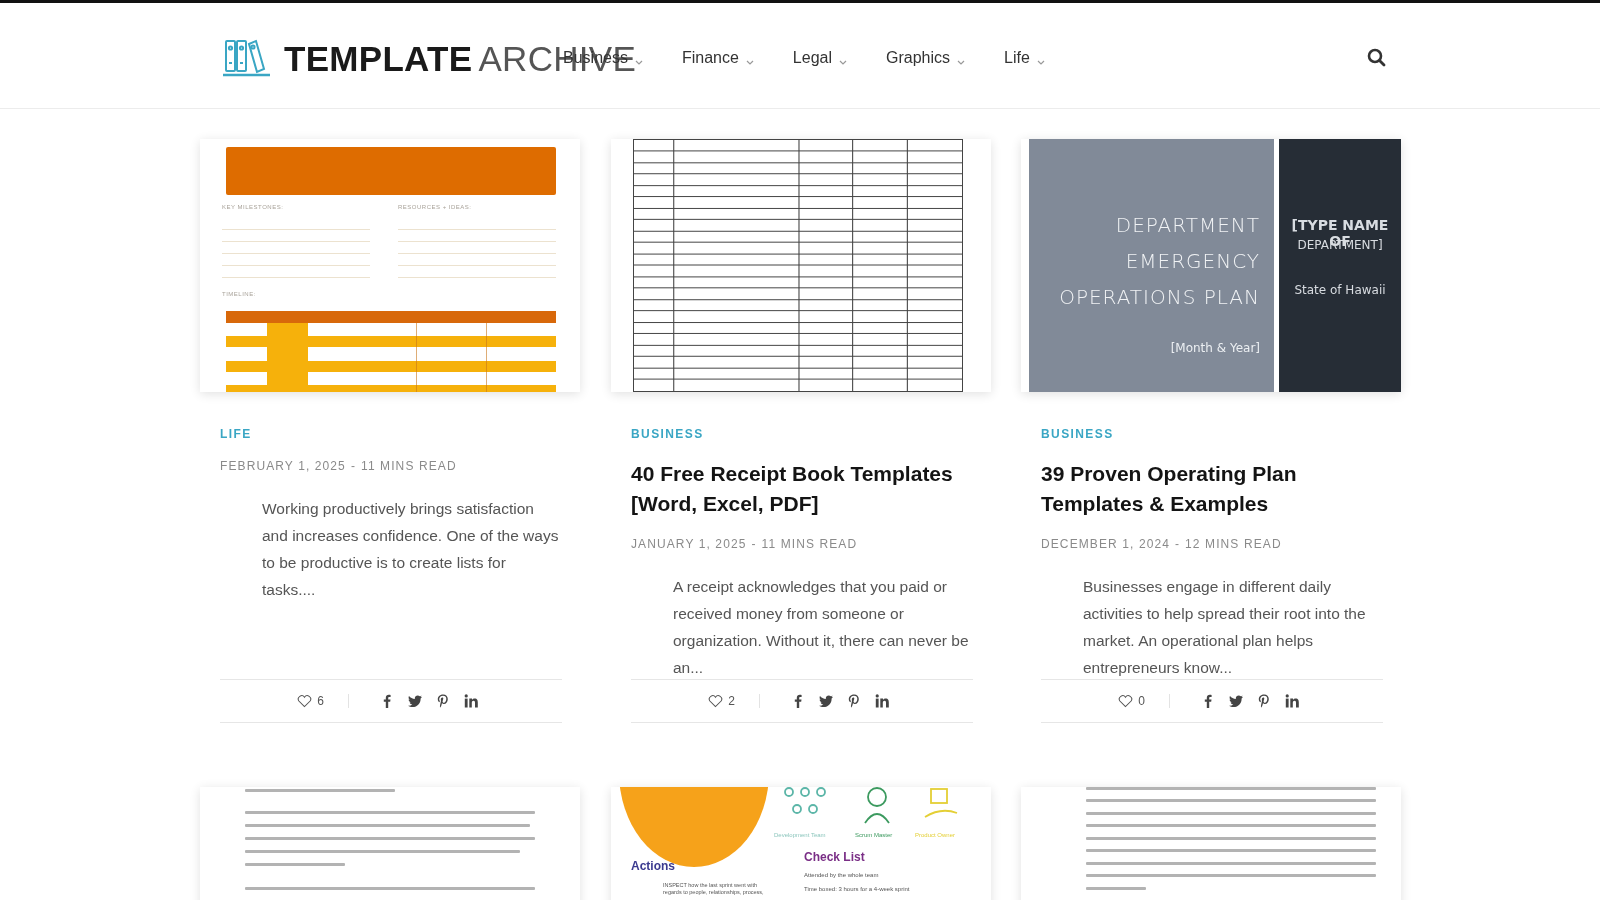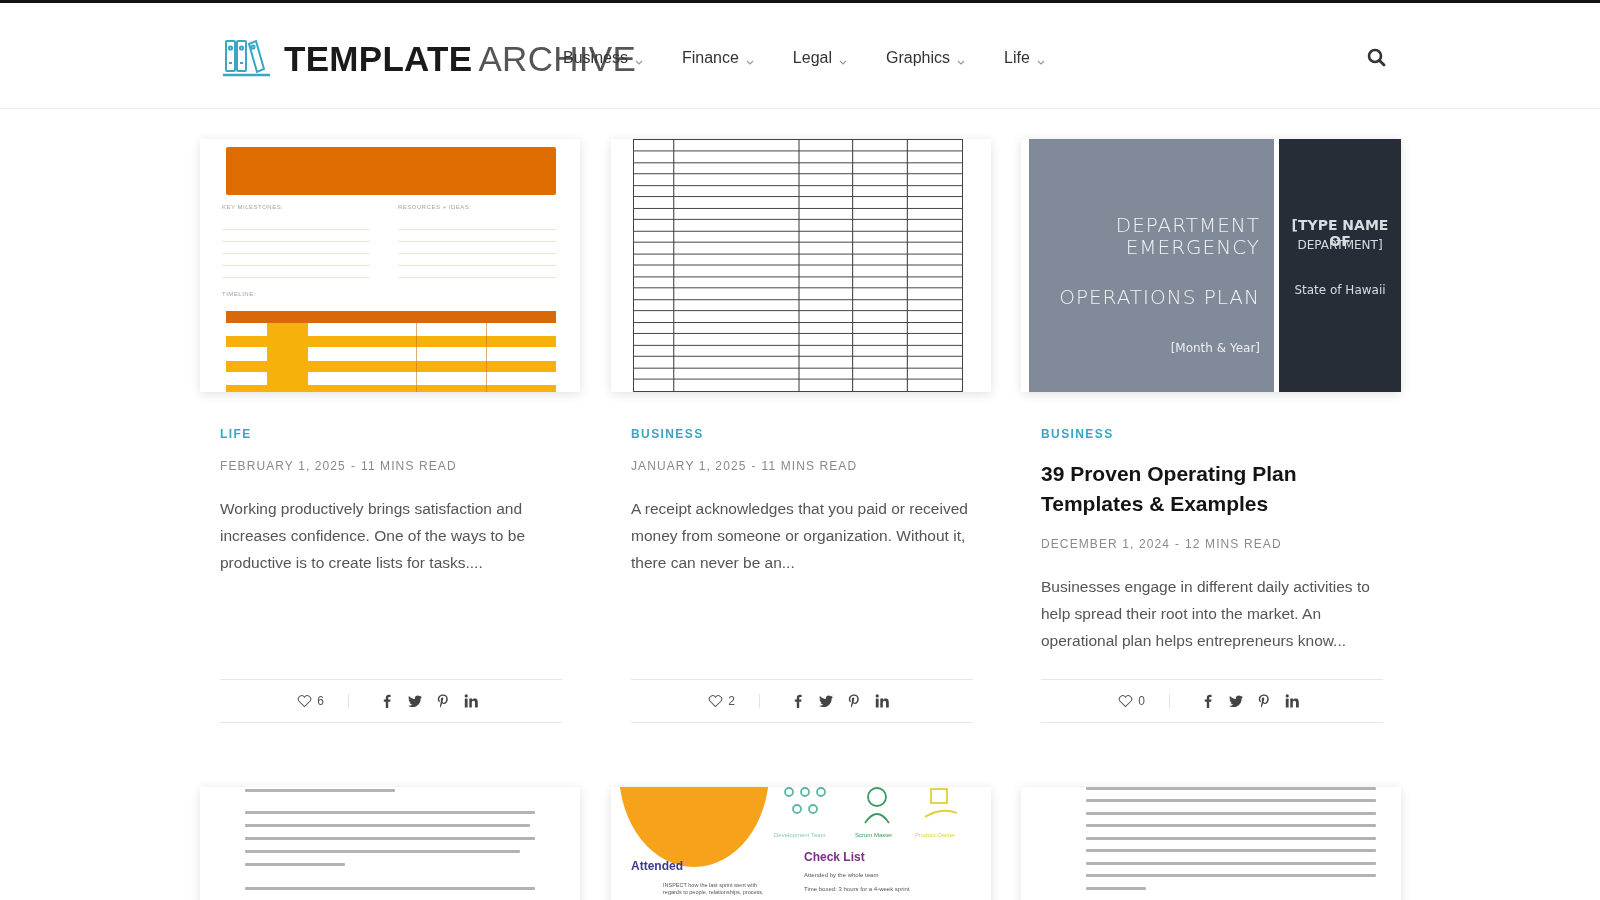--- a/index.html
+++ b/index.html
@@ -22,21 +22,21 @@
 
     .search-btn { position: absolute; left: 1366px; top: 44px; width: 22px; height: 22px; cursor: pointer; }
 
     .card { position: absolute; width: 380px; }
     .card .thumb { position: absolute; left: 0; top: 0; width: 380px; height: 253px; overflow: hidden; box-shadow: 0 2px 10px rgba(0,0,0,0.12); background: #fff; }
     .card .body { position: absolute; left: 20px; top: 288px; width: 340px; }
     .cat { font-size: 12px; font-weight: 700; letter-spacing: 1.4px; color: #3aa6c4; text-transform: uppercase; }
     .title { margin-top: 18px; font-size: 21px; font-weight: 700; line-height: 30px; color: #141414; }
     .meta { margin-top: 18px; font-size: 12px; letter-spacing: 1.1px; color: #8a8a8a; text-transform: uppercase; }
     .meta .sep { margin: 0 5px; }
-    .excerpt { margin-top: 22px; font-size: 15.5px; line-height: 27px; color: #555; }
+    .excerpt { margin-top: 22px; font-size: 15.5px; line-height: 27px; color: #555; margin-left: 42px; }
     .share { position: absolute; left: 0; top: 406px; width: 342px; height: 44px; border-top: 1px solid #e6e6e6; border-bottom: 1px solid #e6e6e6; display: flex; align-items: center; justify-content: center; }
     .like { display: flex; align-items: center; font-size: 12px; color: #555; cursor: pointer; }
     .like svg { width: 15px; height: 14px; margin-right: 5px; }
     .vsep { width: 1px; height: 14px; background: #e3e3e3; margin: 0 24px; }
     .soc { display: flex; align-items: center; }
     .soc span { display: inline-flex; width: 28px; justify-content: center; cursor: pointer; }
     .soc svg { width: 14px; height: 14px; fill: #444; }
 
     
     .t1 { background: #faf8f3; }
@@ -229,20 +229,21 @@
         <line x1="0" y1="195" x2="330" y2="195"></line>
         <line x1="0" y1="207" x2="330" y2="207"></line>
         <line x1="0" y1="218" x2="330" y2="218"></line>
         <line x1="0" y1="230" x2="330" y2="230"></line>
         <line x1="0" y1="241" x2="330" y2="241"></line>
       </g>
     </svg>
   </div>
   <div class="body">
     <div class="cat">BUSINESS</div>
+    <h2 class="title">40 Free Receipt Book Templates [Word, Excel, PDF]</h2>
     <div class="meta">
       <span>JANUARY 1, 2025</span><span class="sep">-</span><span>11 MINS READ</span>
     </div>
     <p class="excerpt">A receipt acknowledges that you paid or received money from someone or organization. Without it, there can never be an...</p>
   </div>
   <div class="share" style="left:20px; top:540px;">
     <div class="like">
       <svg viewBox="0 0 16 14">
           <path d="M8 13 L2 7 A3.3 3.3 0 0 1 8 3 A3.3 3.3 0 0 1 14 7 Z" stroke="#555" stroke-width="1.1" fill="none"></path>
         </svg>
@@ -273,21 +274,21 @@
           </svg>
         </span>
     </div>
   </div>
 </article>
 
 <article class="card" style="left:1021px; top:139px;">
   <div class="thumb t3">
     <div class="left">
       <div class="big" style="top:74px;">DEPARTMENT</div>
-      <div class="big" style="top:96px;margin-left:12px;">EMERGENCY</div>
+      <div class="big" style="top:110px;margin-left:12px;">EMERGENCY</div>
       <div class="big" style="top:146px;">OPERATIONS PLAN</div>
       <div class="small">[Month &amp; Year]</div>
     </div>
     <div class="right">
       <div class="rtxt" style="top:78px; font-size:14px;font-weight:bold;">[TYPE NAME OF</div>
       <div class="rtxt" style="top:99px; font-size:12px;">DEPARTMENT]</div>
       <div class="rtxt" style="top:144px; font-size:12px;">State of Hawaii</div>
     </div>
   </div>
   <div class="body">
@@ -365,21 +366,21 @@
         <rect x="8" y="2" width="16" height="14"></rect>
         <path d="M2 30 Q18 20 34 26"></path>
       </g>
   </svg>
   <div class="cap" style="left:163px; top:45px; color:#8cc6bd;">Development Team</div>
   <div class="cap" style="left:244px; top:45px; color:#3c9a5f;">Scrum Master</div>
   <div class="cap" style="left:304px; top:45px; color:#e4cf35;">Product Owner</div>
   <div class="check">Check List</div>
   <div class="ck" style="top:85px;">Attended by the whole team</div>
   <div class="ck" style="top:99px;">Time boxed: 3 hours for a 4-week sprint</div>
-  <div class="actions">Attended</div>
+  <div class="actions">Actions</div>
   <div class="inspect">INSPECT how the last sprint went with regards to people, relationships, process,</div>
 </div>
 
 <div class="bthumb b3" style="left:1021px; top:787px;">
   <div class="doc-line" style="left:65px; top:0px; width:290px;"></div>
   <div class="doc-line" style="left:65px; top:12px; width:290px;"></div>
   <div class="doc-line" style="left:65px; top:25px; width:290px;"></div>
   <div class="doc-line" style="left:65px; top:37px; width:290px;"></div>
   <div class="doc-line" style="left:65px; top:50px; width:290px;"></div>
   <div class="doc-line" style="left:65px; top:62px; width:290px;"></div>

